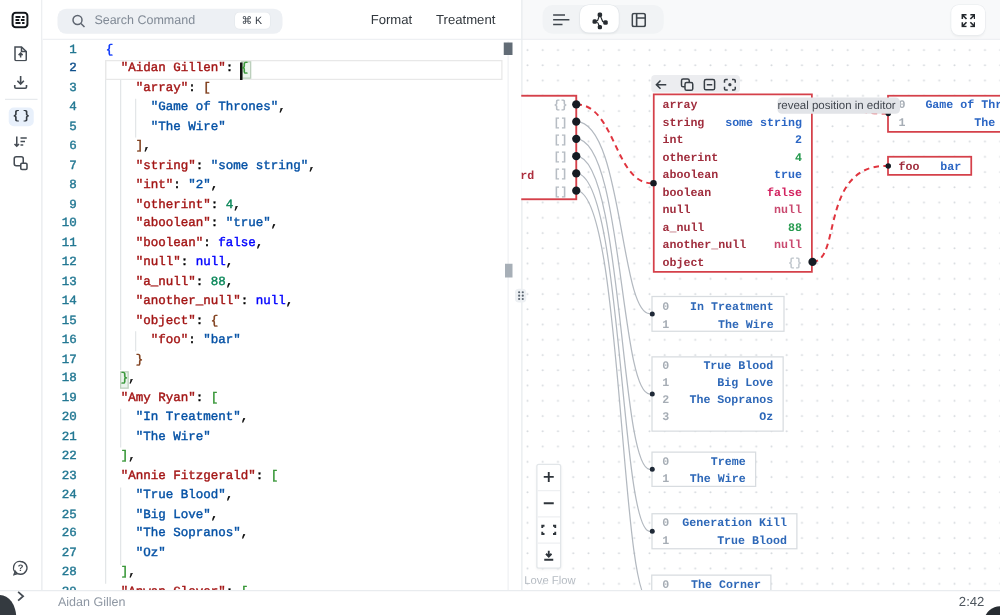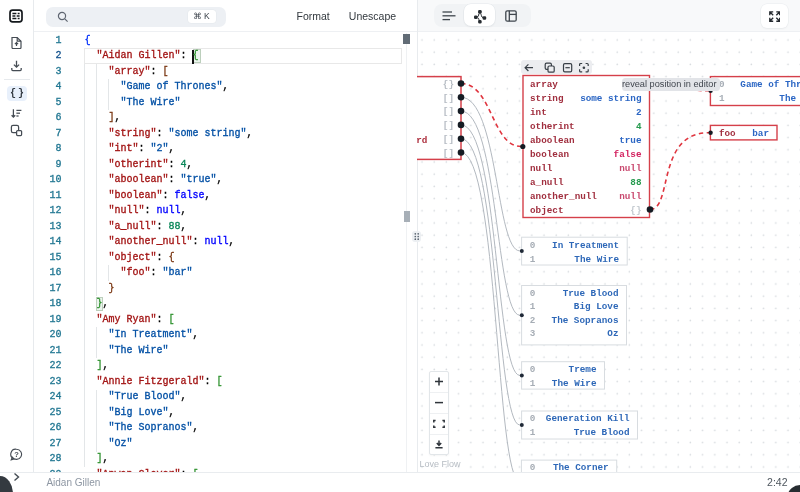--- a/index.html
+++ b/index.html
@@ -65,23 +65,24 @@
   </svg>
 
   <div class="abs" style="left:34px;top:0;width:383px;height:32px;background:#fff;border-bottom:1px solid #eef0f3;"></div>
   <div class="abs" style="left:417px;top:0;width:383px;height:32px;background:#f8f9fa;border-bottom:1px solid #eef0f3;"></div>
 
   <div class="abs" style="left:46.3px;top:6.5px;width:180px;height:20.5px;background:#edf0f4;border-radius:7px;"></div>
   <svg class="abs" style="left:57px;top:11px;" width="12" height="12" viewBox="0 0 12 12">
     <circle cx="5" cy="5" r="3.6" fill="none" stroke="#5f6671" stroke-width="1.2"></circle>
     <line x1="7.8" y1="7.8" x2="10.6" y2="10.6" stroke="#5f6671" stroke-width="1.2"></line>
   </svg>
+  <div class="abs" style="left:75.5px;top:6.5px;height:20.5px;line-height:20.5px;font-size:10px;color:#818a96;">Search Command</div>
   <div class="abs" style="left:187.5px;top:10.3px;width:28px;height:13.2px;background:#fff;border-radius:3.5px;text-align:center;font-size:8.5px;line-height:13.2px;color:#3a414a;box-shadow:0 0 0 .5px #e4e8ec;">⌘&nbsp;K</div>
   <div class="abs" style="left:296.5px;top:0;height:48px;line-height:32px;font-size:10.5px;font-weight:400;color:#32383e;">Format</div>
-  <div class="abs" style="left:348.8px;top:0;height:32px;line-height:32px;font-size:10.5px;font-weight:500;color:#32383e;">Unescape</div>
+  <div class="abs" style="left:348.8px;top:0;height:32px;line-height:32px;font-size:10.5px;font-weight:500;color:#32383e;">Treatment</div>
 
   <div class="abs" style="left:84px;top:48px;width:1px;height:419px;background:#e3e6e8;"></div>
   <div class="abs" style="left:96px;top:63.6px;width:1px;height:232.8px;background:#e3e6e8;"></div>
   <div class="abs" style="left:96px;top:327.4px;width:1px;height:31px;background:#e3e6e8;"></div>
   <div class="abs" style="left:96px;top:389.5px;width:1px;height:62.1px;background:#e3e6e8;"></div>
   <div class="abs" style="left:108px;top:79.1px;width:1px;height:31px;background:#e3e6e8;"></div>
   <div class="abs" style="left:108px;top:265.3px;width:1px;height:15.6px;background:#e3e6e8;"></div>
 
   <div class="abs" style="left:84px;top:48.1px;width:318px;height:15.5px;border:1px solid #e8e8e8;"></div>
 

